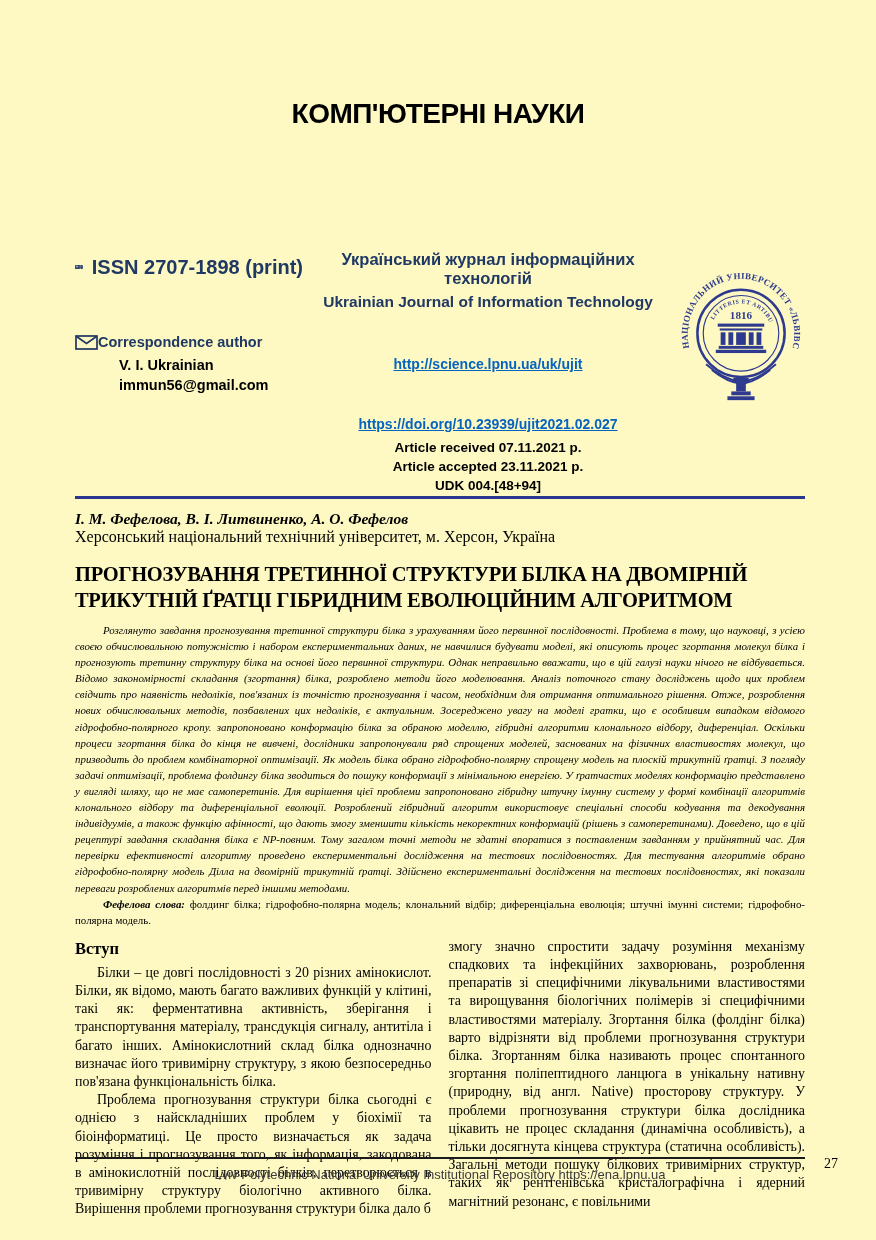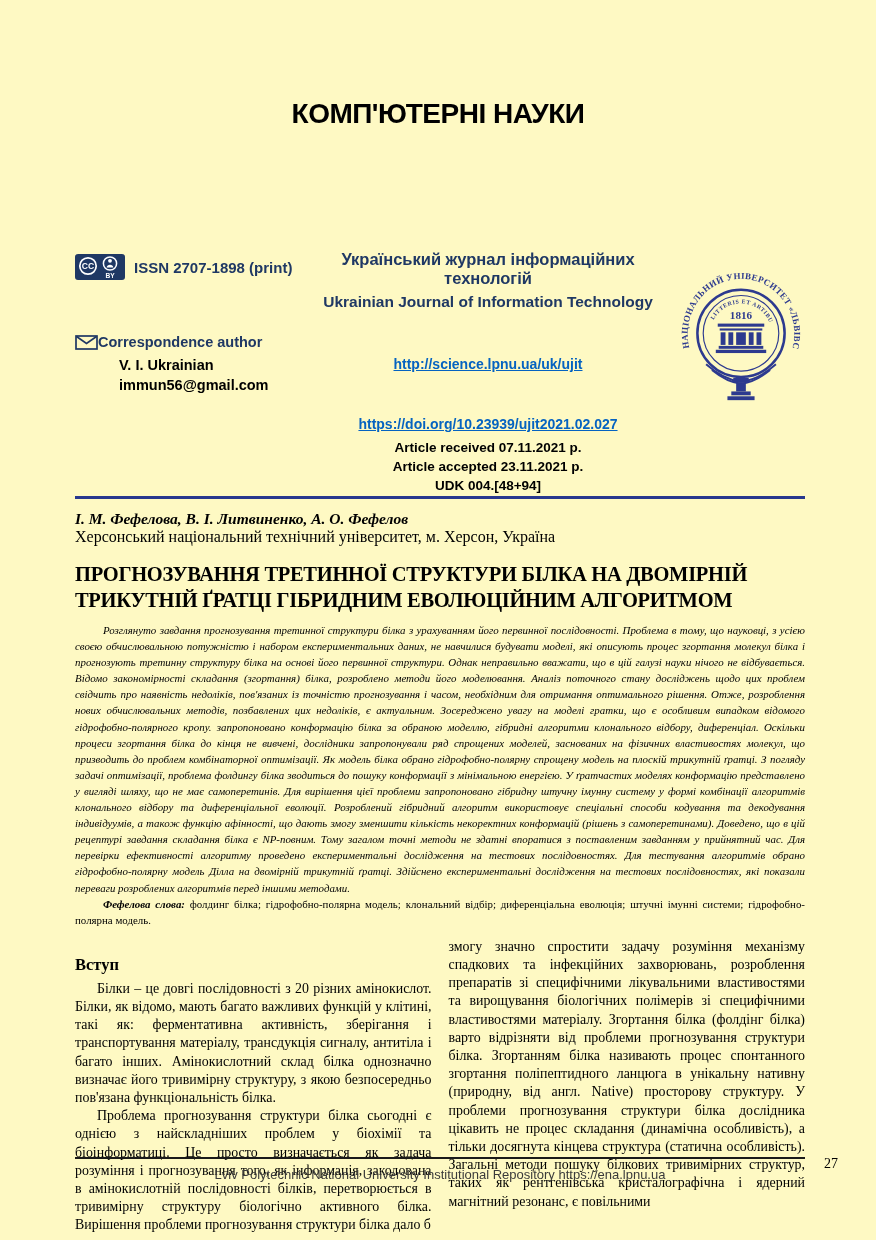--- a/index.html
+++ b/index.html
@@ -20,21 +20,21 @@
     letter-spacing:-0.5px;color:#000;
   }
   
   .masthead{
     margin:118px 71px 0 75px;
     display:grid;grid-template-columns:228px 1fr 132px;
     min-height:158px;
   }
   .mh-left{font-family:"Liberation Sans",sans-serif;}
   .issn-row{display:flex;align-items:center;gap:9px;padding-top:6px;}
-  .issn{font-weight:bold;font-size:15px;color:var(--navy);white-space:nowrap;text-align:right;}
+  .issn{font-weight:bold;font-size:20px;color:var(--navy);white-space:nowrap;text-align:right;}
   .corr-row{display:flex;align-items:center;margin-top:54px;}
   .corr-label{font-weight:bold;font-size:14.5px;color:var(--navy);}
   .corr-name,.corr-email{font-weight:bold;font-size:14.5px;color:#000;margin-left:44px;line-height:20px;}
   .corr-name{margin-top:5px;}
   .mh-center{text-align:center;font-family:"Liberation Sans",sans-serif;padding-top:2px;}
   .jt-uk{font-weight:bold;font-size:16.5px;color:var(--navy);}
   .jt-en{font-weight:bold;font-size:15.5px;color:var(--navy);margin-top:5px;}
   .mh-link{display:inline-block;font-weight:bold;font-size:14px;color:var(--link);text-decoration:underline;margin-top:8px;cursor:pointer;}
   .mh-link-wrap{line-height:14px;margin-top:38px;}
   .mh-meta{font-weight:bold;font-size:13.5px;color:#000;line-height:19px;}
@@ -49,21 +49,21 @@
   
   .abstract{
     margin:9px 71px 0 75px;font-size:10.9px;line-height:16.1px;
     text-align:justify;text-indent:28px;font-style:italic;
   }
   .keywords{margin:0 71px 0 75px;font-size:10.9px;line-height:16.1px;text-align:justify;text-indent:28px;}
   .kw-label{font-weight:bold;font-style:italic;}
   
   .columns{margin:10px 71px 0 75px;display:flex;gap:17px;}
   .col{width:357px;font-size:13.9px;line-height:18.2px;text-align:justify;}
-  .intro-heading{margin:16px 0 4px;font-weight:bold;font-size:16.5px;line-height:22px;}
+  .intro-heading{margin:0 0 4px;font-weight:bold;font-size:16.5px;line-height:22px;}
   .col p{margin:0;text-indent:22px;}
   .col p.nodent{text-indent:0;}
   
   .footer{position:absolute;left:75px;right:71px;top:1157px;border-top:2.5px solid #1a1a1a;
     font-family:"Liberation Sans",sans-serif;text-align:center;}
   .f-journal{color:var(--navy);font-size:15px;padding-top:4px;}
   .page-num{position:absolute;right:-33px;top:-3px;color:#000;font-size:14px;font-family:"Liberation Serif",serif;}
   .f-repo{color:#3a3a3a;font-size:13px;margin-top:8px;}
   svg{display:block;}
 </style>

